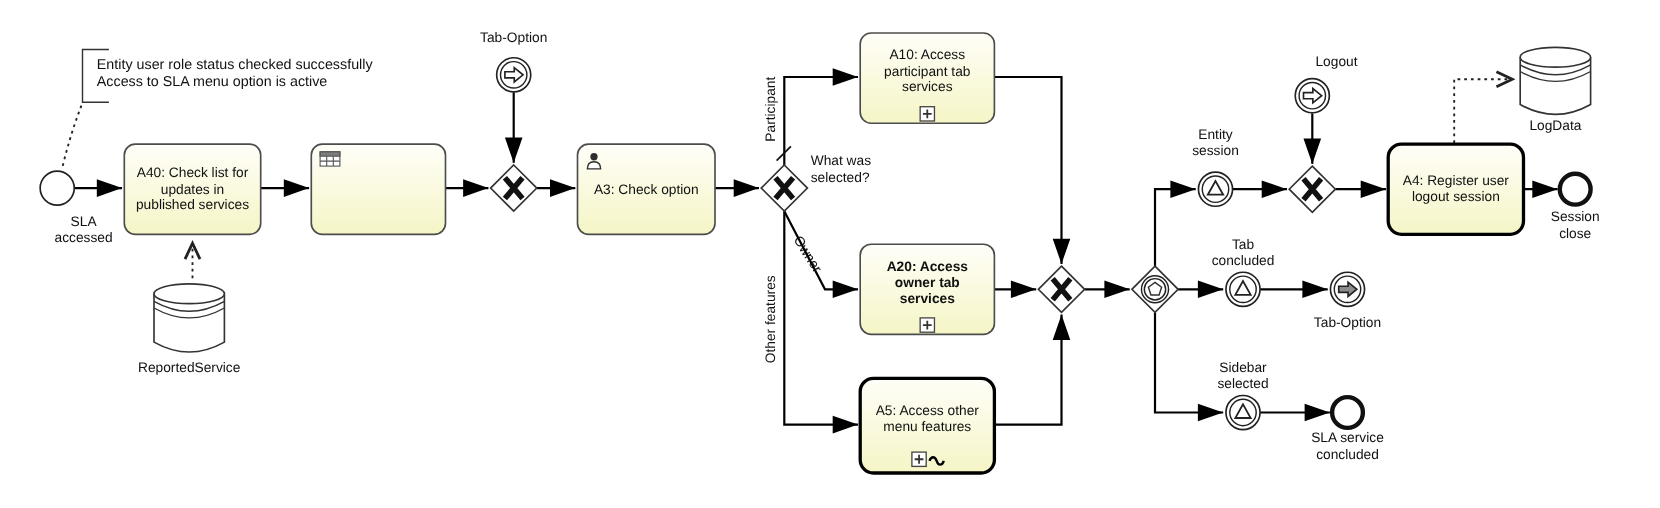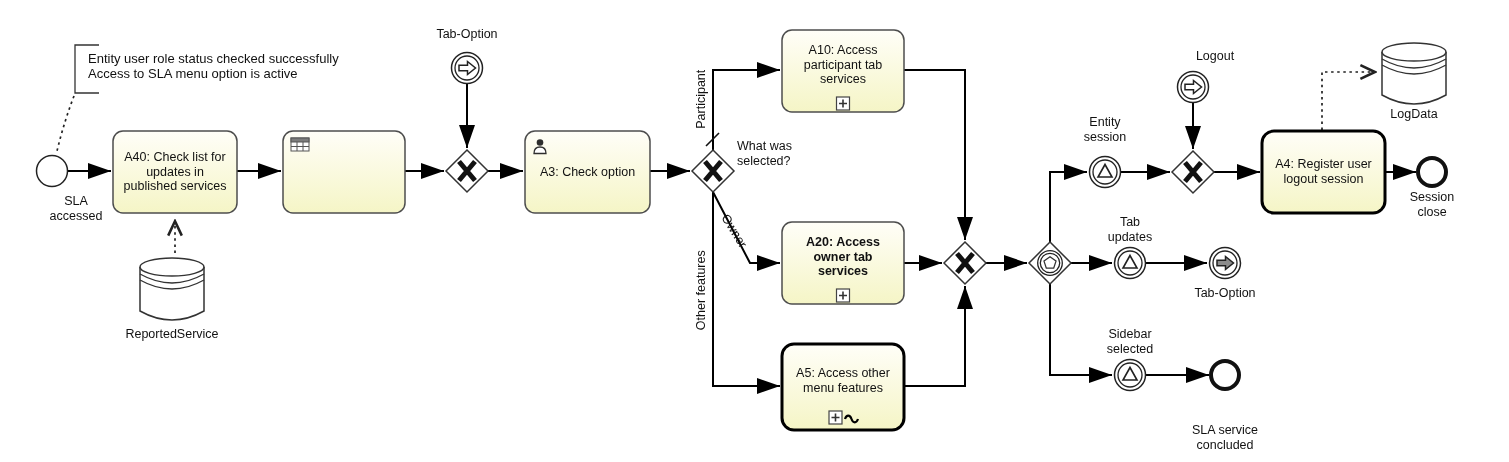--- a/index.html
+++ b/index.html
@@ -204,20 +204,20 @@
 Access to SLA menu option is active</div>
   <div class="lbl" style="left:22px;top:194px;width:60px;margin-left:24px;">SLA accessed</div>
   <div class="lbl" style="left:112px;top:327px;width:120px;">ReportedService</div>
   <div class="lbl nowrap" style="left:417px;top:27px;width:100px;">Tab-Option</div>
   <div class="lbl left" style="left:737px;top:139px;width:82px;">What was selected?</div>
   <div class="lbl nowrap rot270" style="left:651px;top:92px;width:100px;">Participant</div>
   <div class="lbl nowrap rot58" style="left:704px;top:224px;width:60px;">Owner</div>
   <div class="lbl nowrap rot270" style="left:646px;top:283px;width:110px;">Other features</div>
   <div class="lbl" style="left:1072px;top:115px;width:66px;">Entity session</div>
   <div class="lbl" style="left:1185px;top:49px;width:60px;">Logout</div>
-  <div class="lbl" style="left:1099px;top:215px;width:62px;">Tab updates</div>
+  <div class="lbl" style="left:1099px;top:215px;width:62px;">Tab concluded</div>
   <div class="lbl nowrap" style="left:1175px;top:286px;width:100px;">Tab-Option</div>
   <div class="lbl" style="left:1099px;top:327px;width:62px;text-align:center;">Sidebar selected</div>
-  <div class="lbl" style="left:1163px;top:391px;width:124px;margin-top:32px;">SLA service concluded</div>
+  <div class="lbl" style="left:1163px;top:391px;width:124px;">SLA service concluded</div>
   <div class="lbl" style="left:1402px;top:190px;width:60px;">Session close</div>
   <div class="lbl" style="left:1374px;top:107px;width:80px;">LogData</div>
 
 </div>
 
 </body></html>

